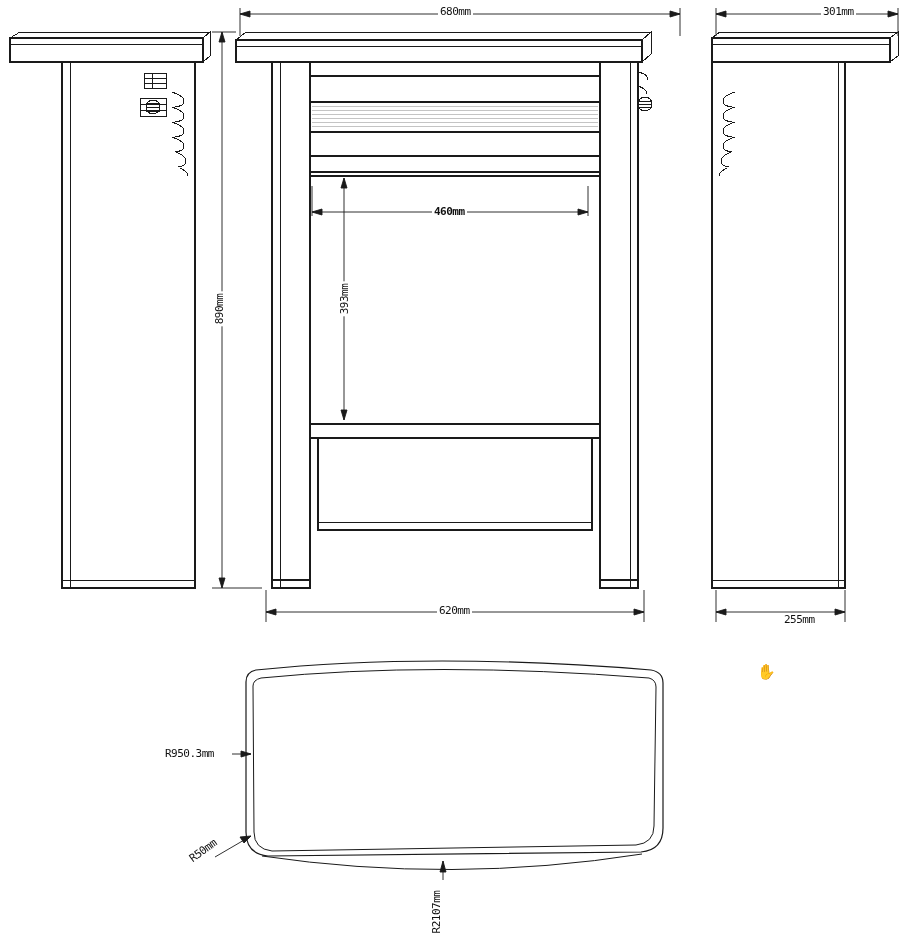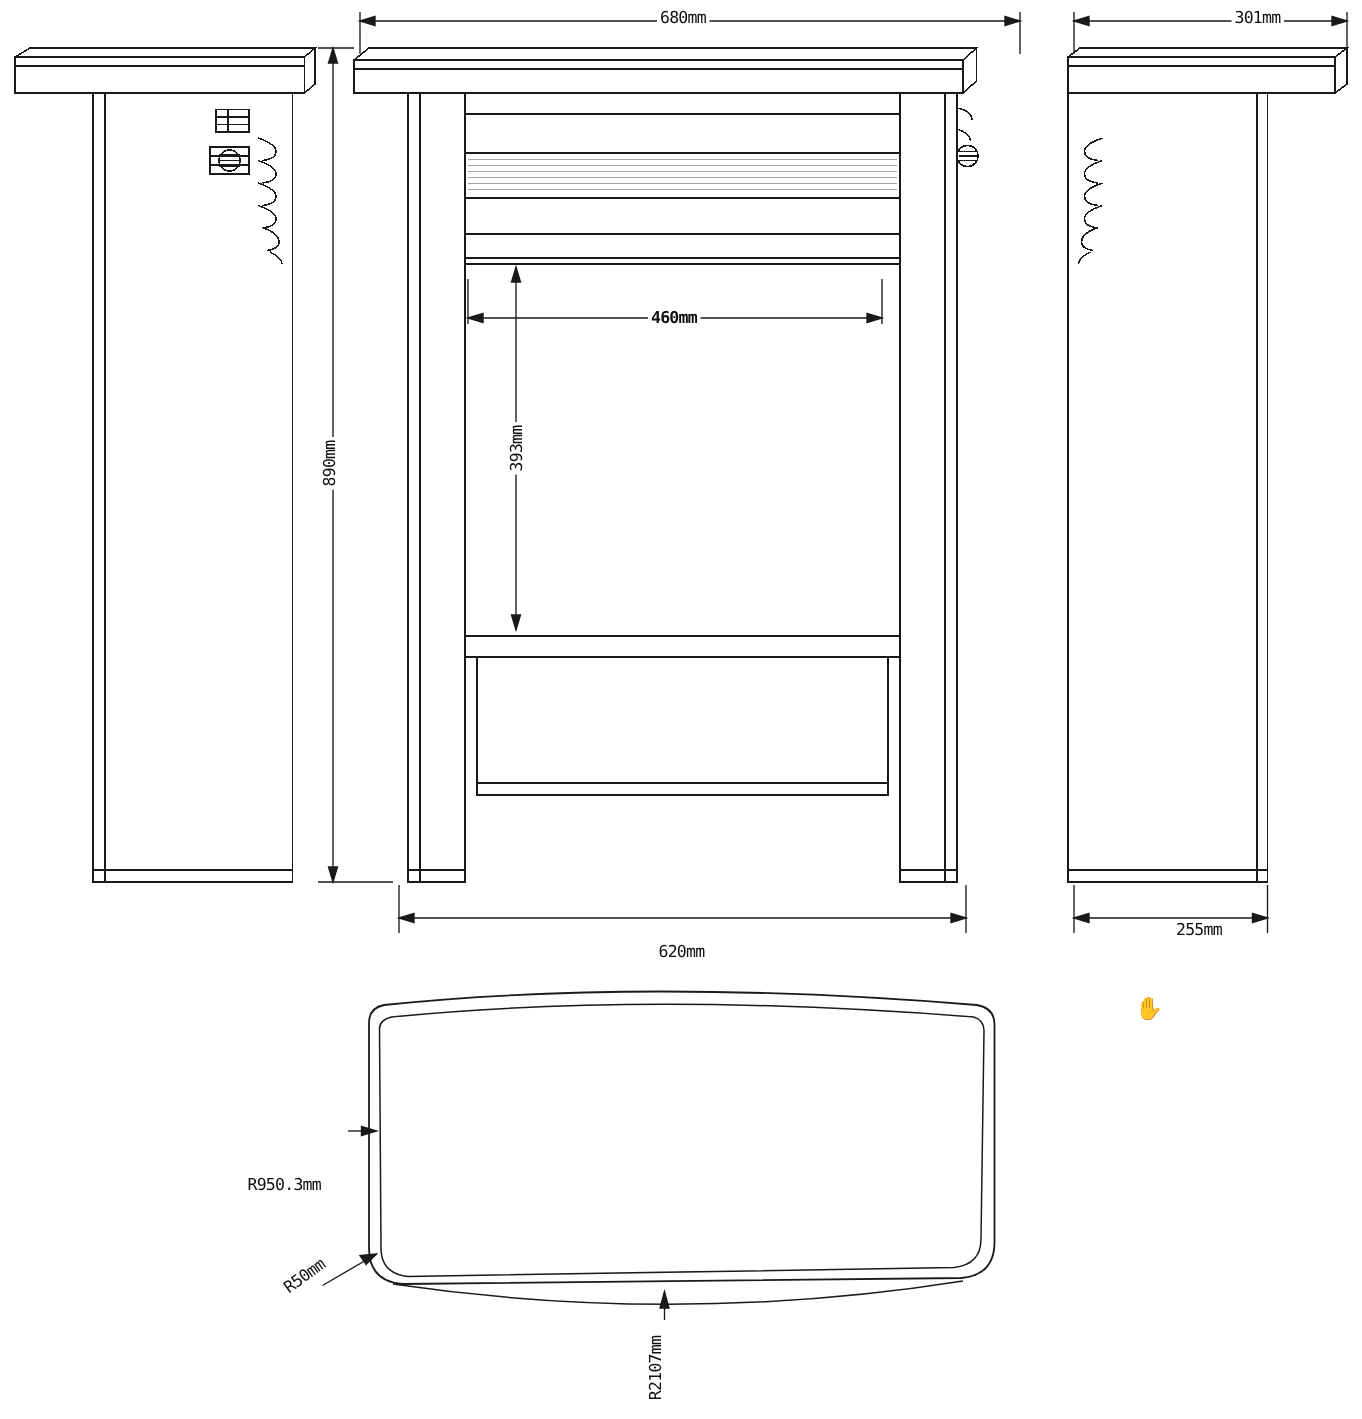--- a/index.html
+++ b/index.html
@@ -227,29 +227,29 @@
     </g>
 
   </svg>
 
   <div class="dim-label" style="left:438px; top:6px;">680mm</div>
 
   <div class="dim-label" style="left:821px; top:6px;">301mm</div>
 
   <div class="dim-label rot90" style="left:203px; top:303px;">890mm</div>
 
-  <div class="dim-label" style="left:437px; top:629px;">620mm</div>
+  <div class="dim-label" style="left:437px; top:605px;">620mm</div>
 
   <div class="dim-label" style="left:782px; top:614px;">255mm</div>
 
   <div class="dim-label" style="left:432px; top:206px;font-weight:bold;">460mm</div>
 
   <div class="dim-label rot90" style="left:328px; top:293px;">393mm</div>
 
-  <div class="dim-label" style="left:163px; top:784px;">R950.3mm</div>
+  <div class="dim-label" style="left:163px; top:748px;">R950.3mm</div>
 
   <div class="dim-label rot-r50" style="left:186px; top:845px;">R50mm</div>
 
   <div class="dim-label rotneg" style="left:414px; top:906px;">R2107mm</div>
 
   <div class="cursor-icon" style="left:757px; top:663px;">✋</div>
 
 </div>
 
 </body></html>

